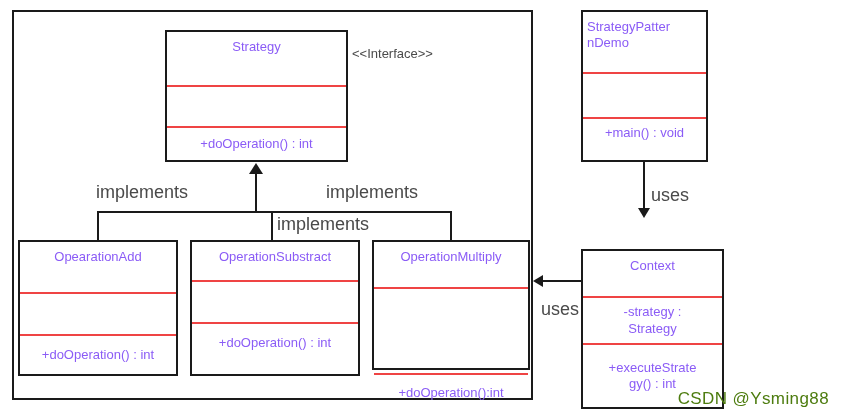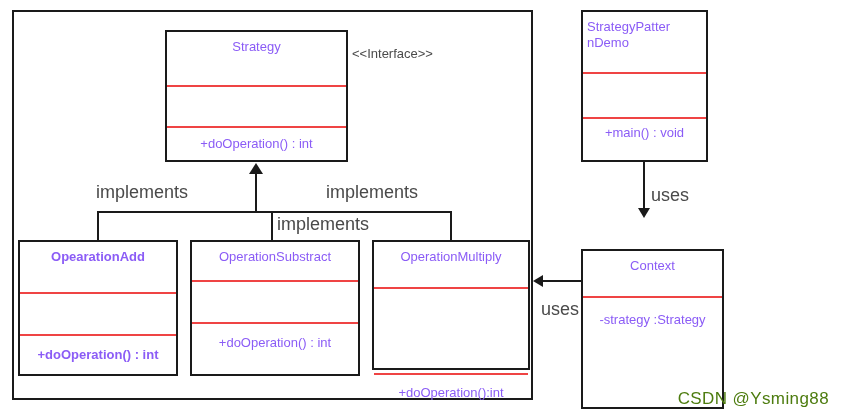--- a/index.html
+++ b/index.html
@@ -141,21 +141,21 @@
   <div class="vline" style="left:97px; top:211px; height:31px;"></div>
 
   <div class="vline" style="left:271px; top:211px; height:31px;"></div>
 
   <div class="vline" style="left:450px; top:211px; height:31px;"></div>
 
   <div class="lbl" style="left:96px; top:182px;">implements</div>
   <div class="lbl" style="left:326px; top:182px;">implements</div>
   <div class="lbl" style="left:277px; top:214px;">implements</div>
 
-  <div class="umlbox" style="left:18px; top:240px; width:160px; height:136px;font-weight:bold;">
+  <div class="umlbox" style="left:18px; top:240px; width:160px; height:136px;">
     <div class="sect top-name" style="height:50px;">OpearationAdd</div>
     <div class="sect divider-top" style="height:42px;"></div>
     <div class="sect divider-top" style="height:40px;">+doOperation() : int</div>
   </div>
 
   <div class="umlbox" style="left:190px; top:240px; width:170px; height:136px;">
     <div class="sect top-name" style="height:38px;">OperationSubstract</div>
     <div class="sect divider-top" style="height:42px;"></div>
     <div class="sect divider-top" style="height:40px;">+doOperation() : int</div>
   </div>
@@ -174,24 +174,28 @@
     <div class="sect divider-top" style="height:45px;"></div>
     <div class="sect divider-top" style="height:31px;">+main() : void</div>
   </div>
 
   <div class="vline" style="left:643px; top:162px; height:48px;"></div>
   <div class="arrow-down" style="left:638px; top:208px;"></div>
   <div class="lbl" style="left:651px; top:185px;">uses</div>
 
   <div class="umlbox" style="left:581px; top:220px; width:143px; height:160px;margin-top:29px;">
     <div class="sect top-name" style="height:45px;">Context</div>
-    <div class="sect divider-top wrapcenter" style="height:47px; flex-direction:row;">
+    <div class="sect divider-top wrapcenter" style="height:47px; flex-direction:column;">
       <span>-strategy :</span>
       <span>Strategy</span>
     </div>
+    <div class="sect divider-top wrapcenter" style="height:64px; flex-direction:column;">
+      <span>+executeStrate</span>
+      <span>gy() : int</span>
+    </div>
   </div>
 
   <div class="hline" style="left:543px; top:280px; width:40px;"></div>
   <div class="arrow-left" style="left:533px; top:275px;"></div>
   <div class="lbl" style="left:541px; top:299px;">uses</div>
 
   <div id="watermark">CSDN @Ysming88</div>
 
 </div>
 

